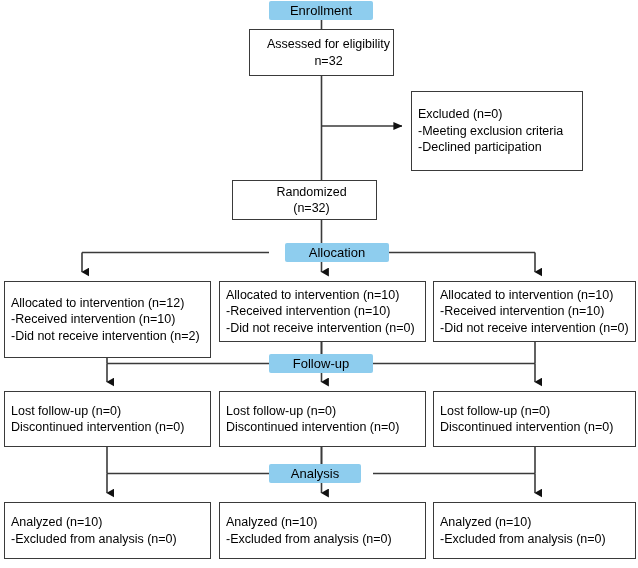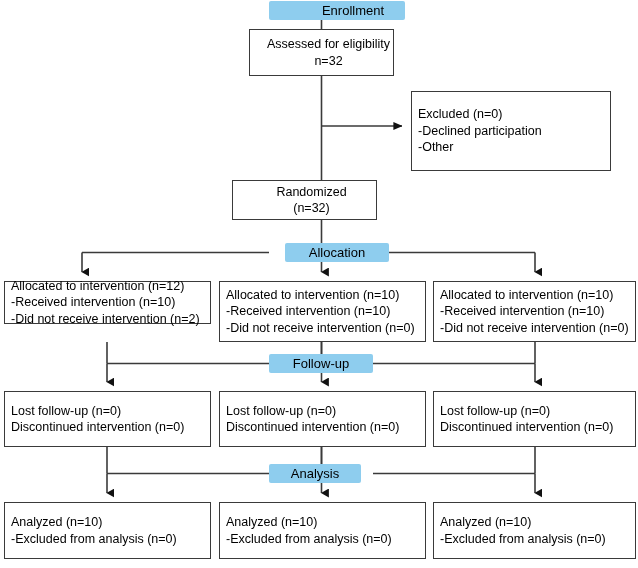--- a/index.html
+++ b/index.html
@@ -61,30 +61,30 @@
   }
   .box.left {
     text-align: left;
     padding-left: 6px;
     padding-right: 4px;
   }
   .box .line {
     white-space: nowrap;
   }
   
-  #stage-enrollment { left: 269px; top: 1px;   width: 104px; padding-left: 32px; }
+  #stage-enrollment { left: 269px; top: 1px;   width: 104px; }
   #stage-allocation { left: 269px; top: 243px; width: 104px; margin-left: 16px; }
   #stage-followup   { left: 269px; top: 354px; width: 104px; }
   #stage-analysis   { left: 269px; top: 464px; width: 92px; }
 
   #box-eligibility { left: 249px; top: 29px;  width: 145px; height: 47px; }
-  #box-excluded    { left: 411px; top: 91px;  width: 200px; height: 80px; }
+  #box-excluded    { left: 411px; top: 91px;  width: 172px; height: 80px; }
   #box-randomized  { left: 232px; top: 180px; width: 145px; height: 40px; }
 
-  #box-alloc-1 { left: 4px;   top: 281px; width: 207px; height: 43px; justify-content: center; }
+  #box-alloc-1 { left: 4px;   top: 281px; width: 207px; height: 77px; justify-content: center; }
   #box-alloc-2 { left: 219px; top: 281px; width: 207px; height: 61px; }
   #box-alloc-3 { left: 433px; top: 281px; width: 203px; height: 61px; }
 
   #box-follow-1 { left: 4px;   top: 391px; width: 207px; height: 56px; }
   #box-follow-2 { left: 219px; top: 391px; width: 207px; height: 56px; }
   #box-follow-3 { left: 433px; top: 391px; width: 203px; height: 56px; }
 
   #box-analysis-1 { left: 4px;   top: 502px; width: 207px; height: 57px; }
   #box-analysis-2 { left: 219px; top: 502px; width: 207px; height: 57px; }
   #box-analysis-3 { left: 433px; top: 502px; width: 203px; height: 57px; }
@@ -145,22 +145,22 @@
   <div class="stage" id="stage-followup">Follow-up</div>
   <div class="stage" id="stage-analysis">Analysis</div>
 
   <div class="box center" id="box-eligibility">
     <div class="line">Assessed for eligibility</div>
     <div class="line">n=32</div>
   </div>
 
   <div class="box left" id="box-excluded">
     <div class="line">Excluded (n=0)</div>
+    <div class="line">-Meeting exclusion criteria</div>
     <div class="line">-Declined participation</div>
-    <div class="line">-Other</div>
   </div>
 
   <div class="box center" id="box-randomized">
     <div class="line">Randomized</div>
     <div class="line">(n=32)</div>
   </div>
 
   <div class="box left" id="box-alloc-1">
     <div class="line">Allocated to intervention (n=12)</div>
     <div class="line">-Received intervention (n=10)</div>

